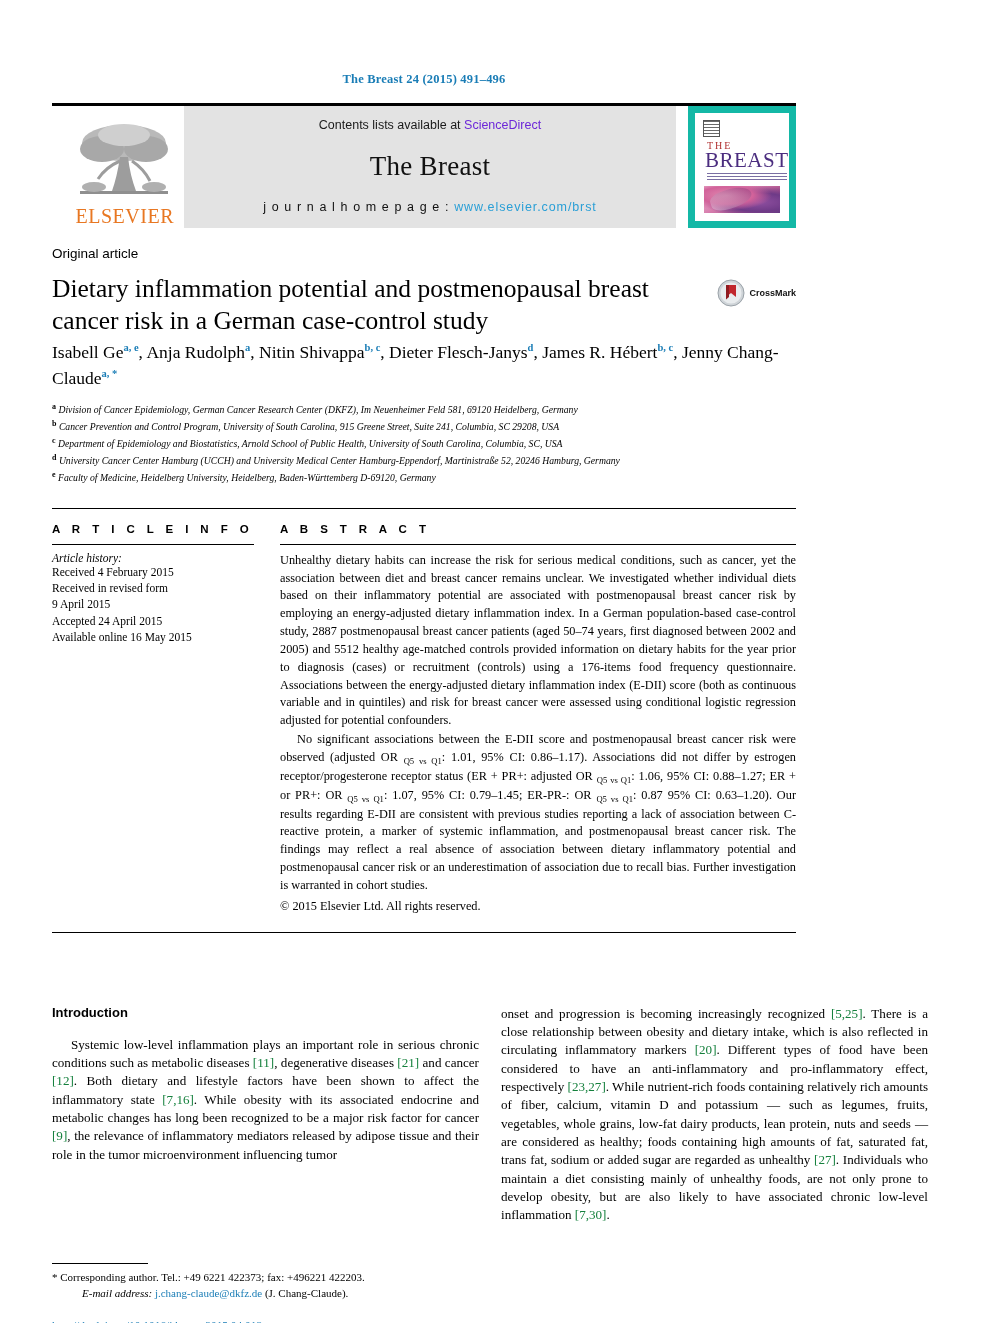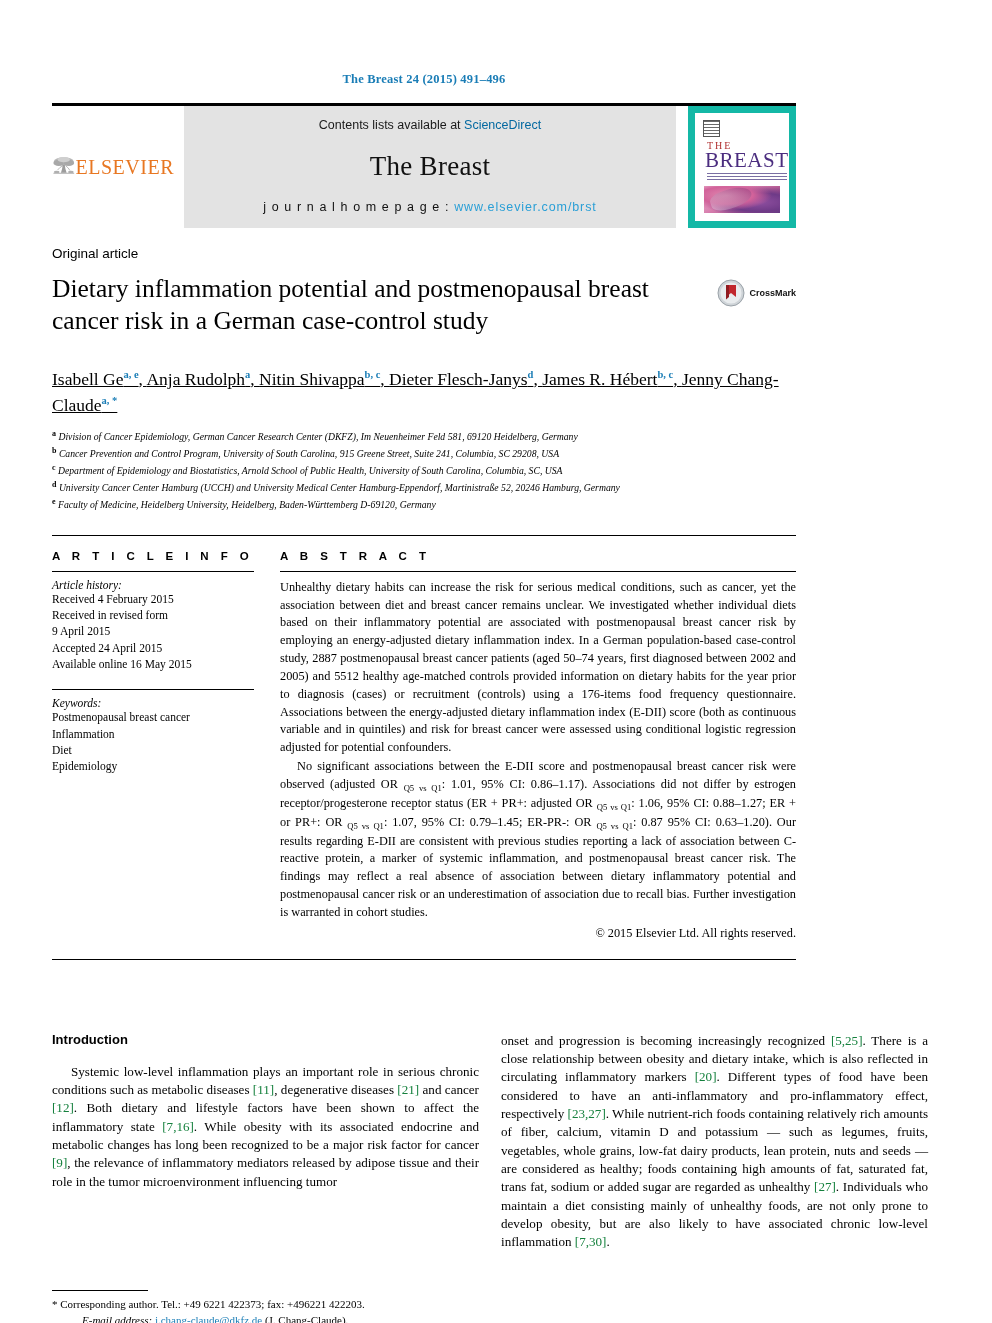--- a/index.html
+++ b/index.html
@@ -38,22 +38,22 @@
     margin-top: 16px;
     border-top: 3px solid #000;
     display: flex;
     align-items: stretch;
     height: 122px;
   }
   .elsevier-box {
     width: 122px;
     flex: 0 0 122px;
     display: flex;
-    flex-direction: row;
-    align-items: center;
+    flex-direction: column;
+    align-items: flex-end;
     justify-content: flex-end;
     padding-bottom: 2px;
     box-sizing: border-box;
   }
   .tree-svg { display:block; }
   .elsevier-word {
     font-family: "Liberation Serif", serif;
     color: #E87722;
     font-size: 20px;
     letter-spacing: .5px;
@@ -70,21 +70,21 @@
     justify-content: space-between;
     padding: 12px 0 14px 0;
     box-sizing: border-box;
   }
   .contents-line {
     font-family: "Liberation Sans", sans-serif;
     font-size: 12.5px;
     color: #1a1a1a;
   }
   .contents-line .sd {
-    color: #0369a1;
+    color: #6d28d9;
   }
   .journal-name {
     font-family: "Liberation Serif", serif;
     font-size: 27px;
     color: #111;
     letter-spacing: .3px;
   }
   .homepage-line {
     font-family: "Liberation Sans", sans-serif;
     font-size: 12.5px;
@@ -169,23 +169,22 @@
     font-family: "Liberation Sans", sans-serif;
     font-size: 9px;
     font-weight: bold;
     color: #111;
   }
 
   .authors {
     font-family: "Liberation Serif", serif;
     font-size: 17.5px;
     line-height: 1.45;
-    margin-top: 30px;
+    margin-top: 3px;
     max-width: 830px;
-    text-decoration: underline;
   }
   .authors sup { color: #1a7db6; font-size: 10.5px; font-weight: bold; }
 
   .affiliations {
     margin-top: 10px;
     font-style: italic;
     font-size: 9.7px;
     line-height: 1.62;
   }
   .affiliations .aff sup { font-style: normal; font-weight: bold; font-size: 8px; }
@@ -226,21 +225,21 @@
 
   .abstract-body {
     font-size: 12.3px;
     line-height: 1.45;
     text-align: justify;
   }
   .abstract-body p { margin: 0; }
   .abstract-body p.indent { text-indent: 17px; margin-top: 1px; }
   .abstract-body sub { font-size: 8.6px; }
   .copyright {
-    text-align: right;
+    text-align: left;
     font-size: 12.3px;
     margin-top: 3px;
   }
 
   .block-rule-bottom {
     border-top: 1px solid #000;
     margin-top: 16px;
   }
 
   
@@ -371,28 +370,20 @@
     <div class="col-info">
       <div class="hdr">A R T I C L E   I N F O</div>
       <div class="sub-rule"></div>
       <div class="hist-label">Article history:</div>
       <div class="hist-line">Received 4 February 2015</div>
       <div class="hist-line">Received in revised form</div>
       <div class="hist-line">9 April 2015</div>
       <div class="hist-line">Accepted 24 April 2015</div>
       <div class="hist-line">Available online 16 May 2015</div>
 
-      <div class="kw-block">
-        <div class="sub-rule"></div>
-        <div class="kw-label">Keywords:</div>
-        <div class="kw-line">Postmenopausal breast cancer</div>
-        <div class="kw-line">Inflammation</div>
-        <div class="kw-line">Diet</div>
-        <div class="kw-line">Epidemiology</div>
-      </div>
     </div>
 
     <div class="col-abstract">
       <div class="hdr">A B S T R A C T</div>
       <div class="sub-rule"></div>
       <div class="abstract-body">
         <p>Unhealthy dietary habits can increase the risk for serious medical conditions, such as cancer, yet the association between diet and breast cancer remains unclear. We investigated whether individual diets based on their inflammatory potential are associated with postmenopausal breast cancer risk by employing an energy-adjusted dietary inflammation index. In a German population-based case-control study, 2887 postmenopausal breast cancer patients (aged 50–74 years, first diagnosed between 2002 and 2005) and 5512 healthy age-matched controls provided information on dietary habits for the year prior to diagnosis (cases) or recruitment (controls) using a 176-items food frequency questionnaire. Associations between the energy-adjusted dietary inflammation index (E-DII) score (both as continuous variable and in quintiles) and risk for breast cancer were assessed using conditional logistic regression adjusted for potential confounders.</p>
         <p class="indent"><span>No significant associations between the E-DII score and postmenopausal breast cancer risk were observed (adjusted OR </span><sub>Q5 vs Q1</sub><span>: 1.01, 95% CI: 0.86–1.17). Associations did not differ by estrogen receptor/progesterone receptor status (ER + PR+: adjusted OR </span><sub>Q5 vs Q1</sub><span>: 1.06, 95% CI: 0.88–1.27; ER + or PR+: OR </span><sub>Q5 vs Q1</sub><span>: 1.07, 95% CI: 0.79–1.45; ER-PR-: OR </span><sub>Q5 vs Q1</sub><span>: 0.87 95% CI: 0.63–1.20). Our results regarding E-DII are consistent with previous studies reporting a lack of association between C-reactive protein, a marker of systemic inflammation, and postmenopausal breast cancer risk. The findings may reflect a real absence of association between dietary inflammatory potential and postmenopausal cancer risk or an underestimation of association due to recall bias. Further investigation is warranted in cohort studies.</span></p>
         <div class="copyright">© 2015 Elsevier Ltd. All rights reserved.</div>
       </div>

